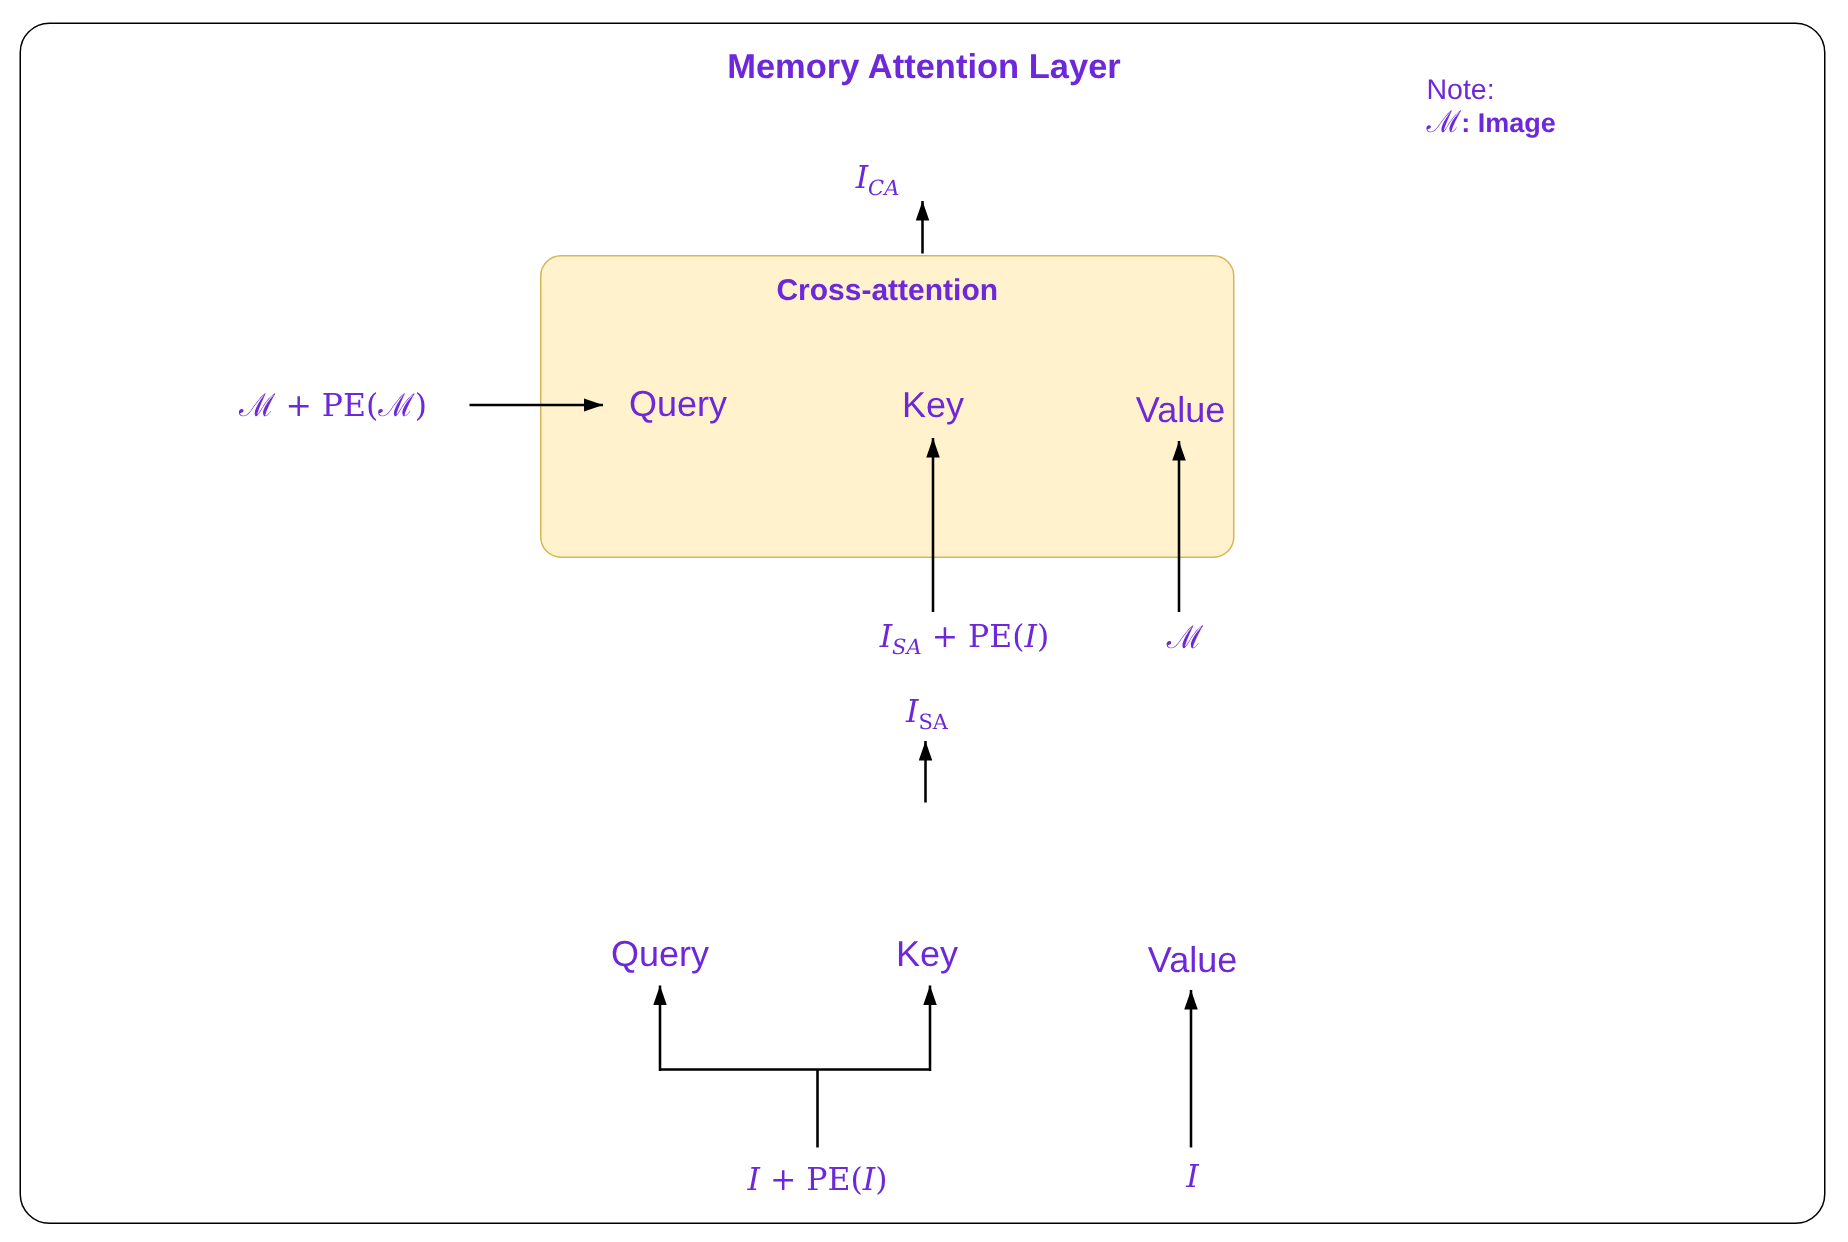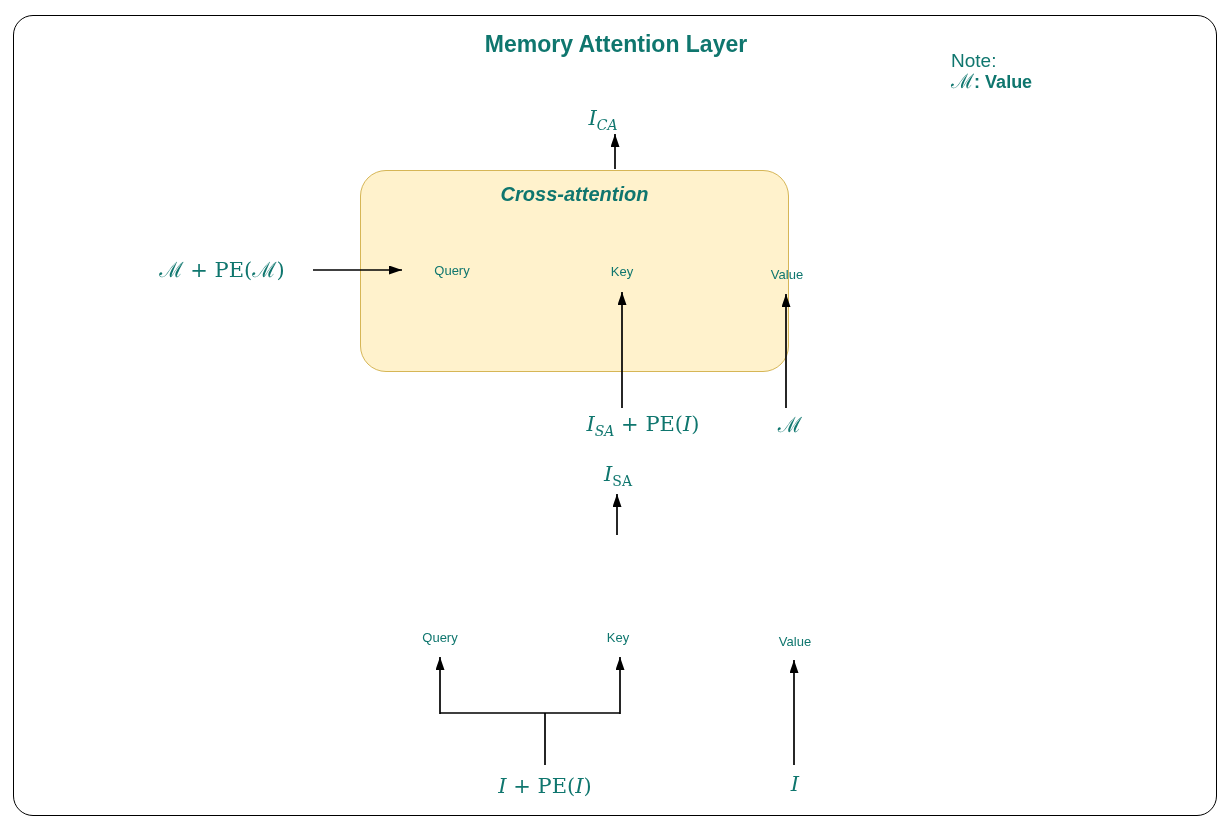--- a/index.html
+++ b/index.html
@@ -2,44 +2,43 @@
 <html><head>
 <meta charset="utf-8">
 <style>
   html, body { margin: 0; padding: 0; background: #fff; }
   .canvas {
     position: relative;
     width: 1232px;
     height: 828px;
     background: #ffffff;
     font-family: "Liberation Sans", sans-serif;
-    color: #0f766e;
+    color: #6d28d9;
     overflow: hidden;
   }
   .outer-frame {
     position: absolute;
     left: 13px; top: 15px;
     width: 1202px; height: 799px;
     border: 1.6px solid #000;
     border-radius: 20px;
     background: #fff;
   }
   .diagram-title {
     position: absolute;
     left: 0; right: 0; top: 31px;
     text-align: center;
     font-size: 23px;
     font-weight: bold;
   }
   .attn-box {
     position: absolute;
-    width: 429px; height: 202px;
-    border-radius: 26px;
+    width: 463px; height: 202px;
+    border-radius: 14px;
     box-sizing: border-box;
-    font-style: italic;
   }
   .box-cross {
     left: 360px; top: 170px;
     background: #FFF2CC;
     border: 1.7px solid #D6B656;
   }
   .box-self {
     left: 360px; top: 535px;
     background: #DAE8FC;
     border: 1.7px solid #6C8EBF;
@@ -47,21 +46,21 @@
   .box-title {
     position: absolute;
     left: 0; right: 0; top: 12px;
     text-align: center;
     font-size: 20px;
     font-weight: bold;
   }
   .lbl {
     position: absolute;
     transform: translate(-50%, -50%);
-    font-size: 13px;
+    font-size: 24px;
     white-space: nowrap;
   }
   .math {
     position: absolute;
     transform: translate(-50%, -50%);
     font-family: "DejaVu Serif", serif;
     font-size: 21px;
     white-space: nowrap;
   }
   .math i { font-style: italic; }
@@ -102,35 +101,35 @@
 <body>
 
 <div class="canvas">
 
   <div class="outer-frame"></div>
 
   <div class="diagram-title">Memory Attention Layer</div>
 
   <div class="note-panel">
     <div class="note-heading">Note:</div>
-    <div class="note-line"><span class="note-sym">ℳ</span><span>: Value</span></div>
+    <div class="note-line"><span class="note-sym">ℳ</span><span>: Image</span></div>
   </div>
 
   <div class="attn-box box-cross">
     <div class="box-title">Cross-attention</div>
   </div>
   <div class="lbl" style="left:452px; top:270px;">Query</div>
   <div class="lbl" style="left:622px; top:271px;">Key</div>
   <div class="lbl" style="left:787px; top:274px;">Value</div>
 
   <div class="lbl" style="left:440px; top:637px;">Query</div>
   <div class="lbl" style="left:618px; top:637px;">Key</div>
   <div class="lbl" style="left:795px; top:641px;">Value</div>
 
-  <div class="math" style="left:603px; top:118px;"><i>I</i><sub><i>CA</i></sub></div>
+  <div class="math" style="left:585px; top:118px;"><i>I</i><sub><i>CA</i></sub></div>
 
   <div class="math" style="left:222px; top:269px;">ℳ + PE(ℳ)</div>
 
   <div class="math" style="left:623px; top:424px;margin-left:20px;"><i>I</i><sub><i>SA</i></sub><span> + PE(</span><i>I</i><span>)</span></div>
 
   <div class="math" style="left:790px; top:424px;">ℳ</div>
 
   <div class="math" style="left:618px; top:474px;"><i>I</i><sub class="rm">SA</sub></div>
 
   <div class="math" style="left:545px; top:786px;"><i>I</i><span> + PE(</span><i>I</i><span>)</span></div>

